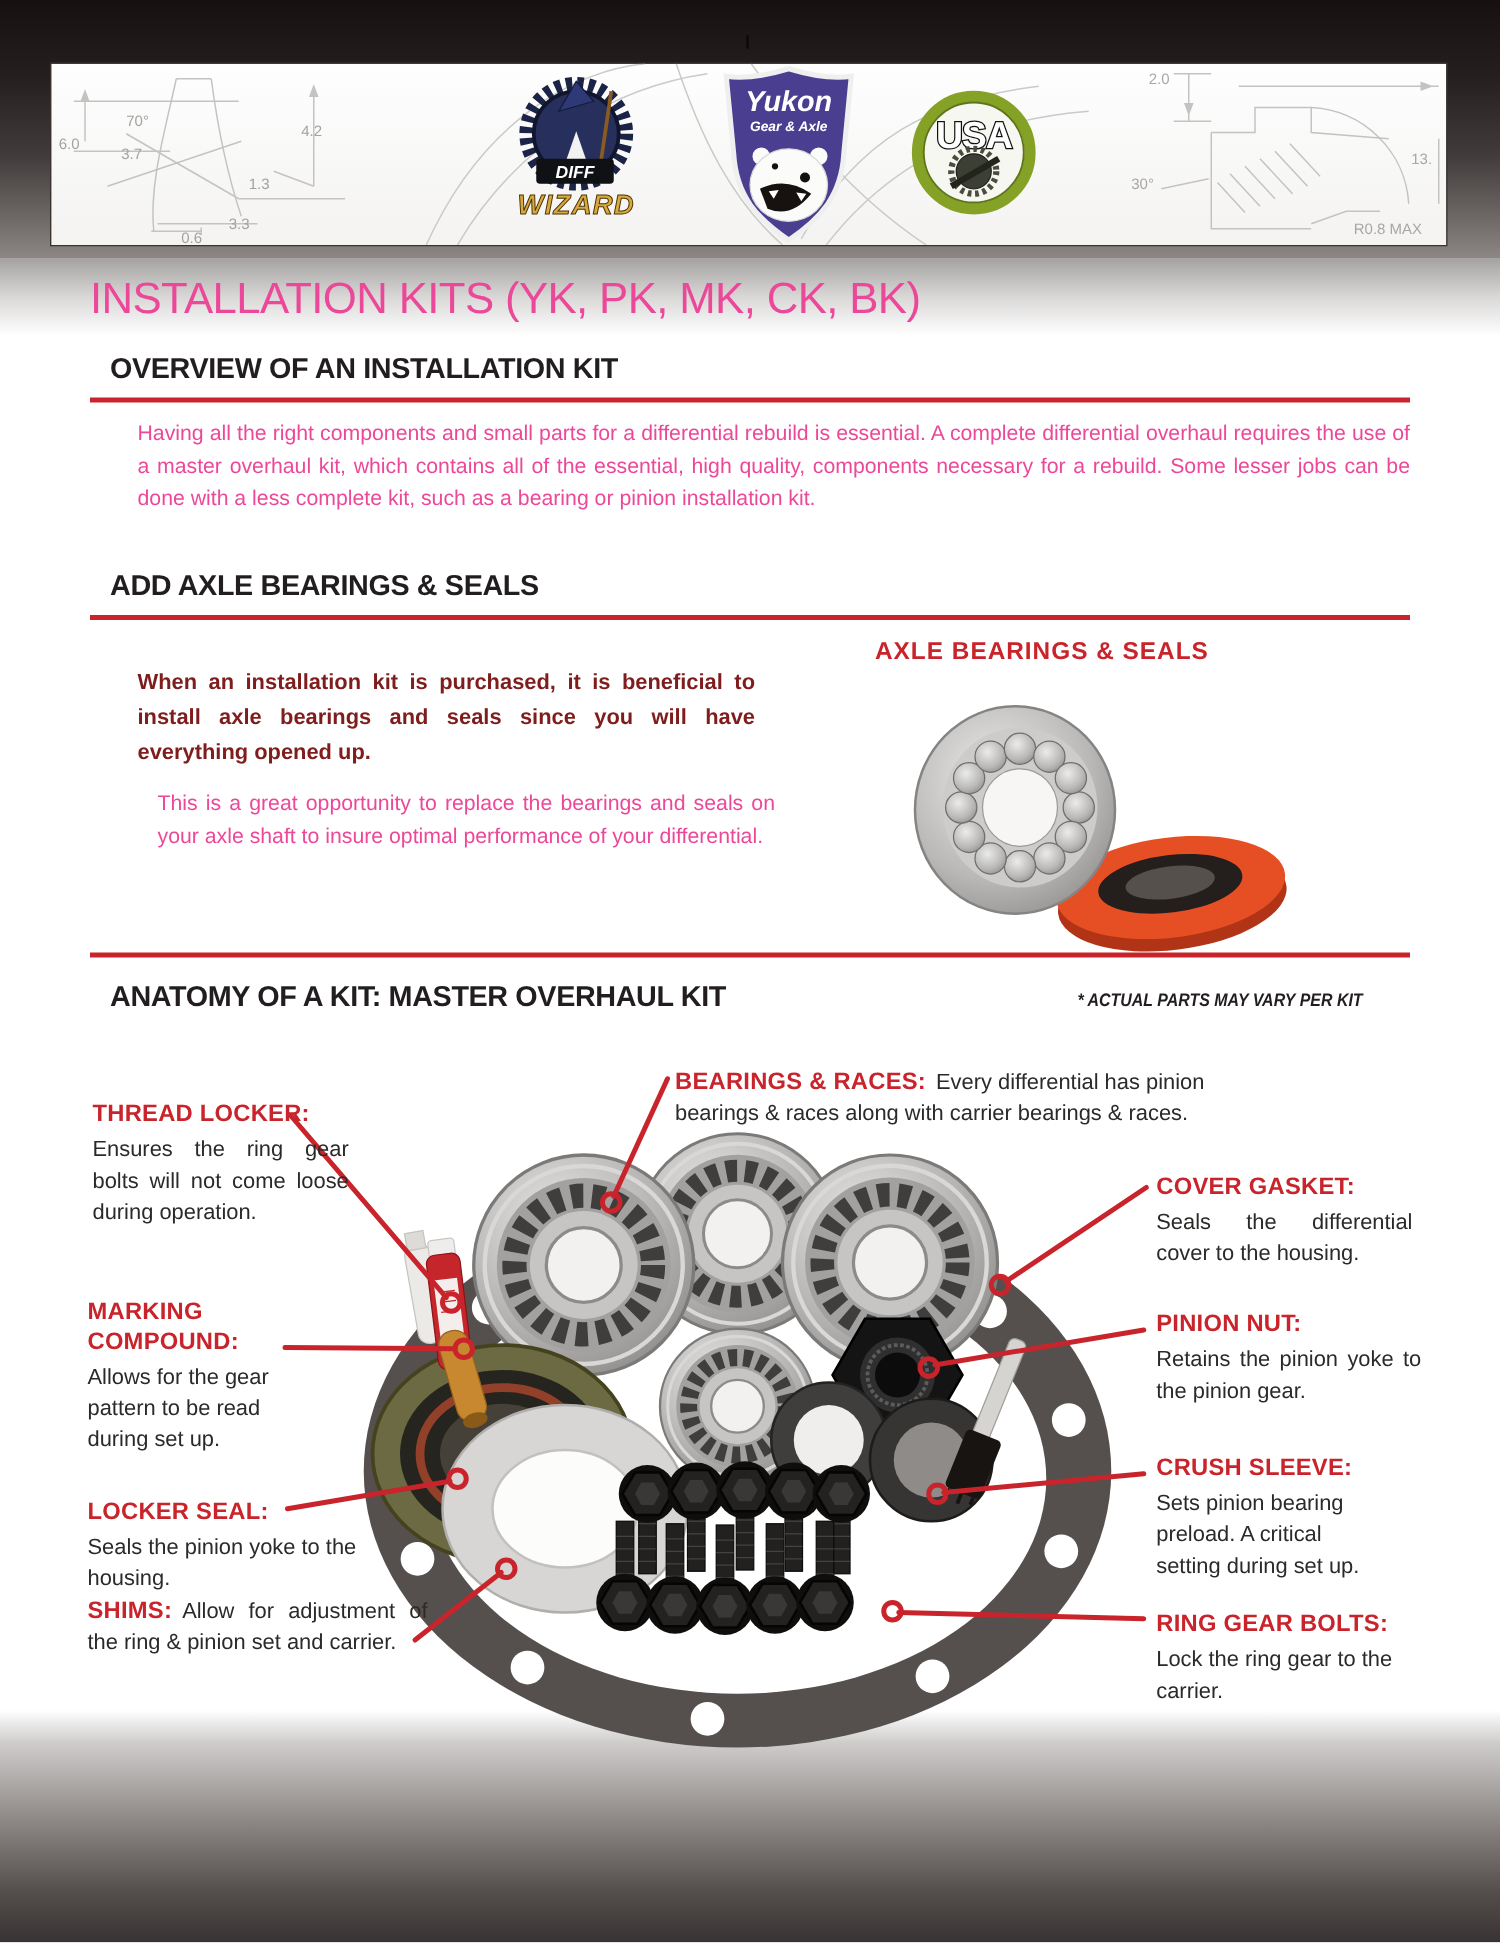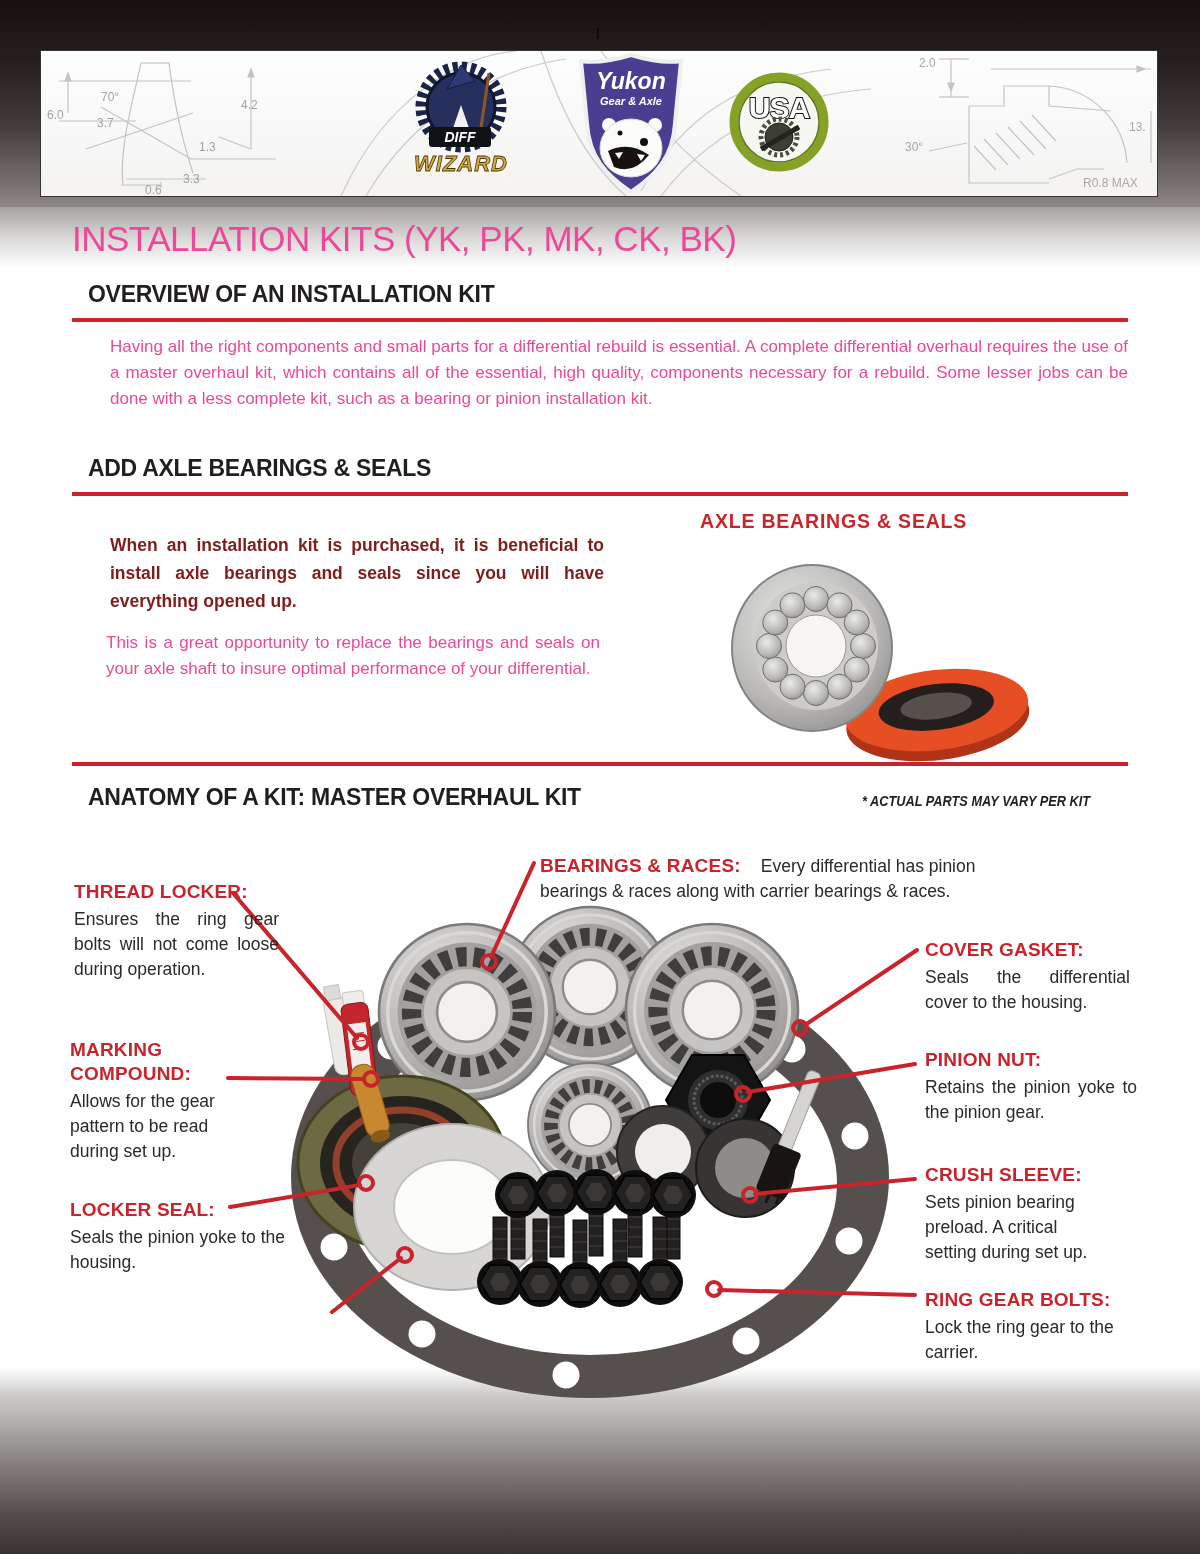--- a/index.html
+++ b/index.html
@@ -27,21 +27,21 @@
   .red-label{position:absolute;color:#c9242b;font-weight:bold;font-size:19.5px;letter-spacing:0.8px;text-align:left;white-space:nowrap}
   .kit-note{position:absolute;font-style:italic;font-weight:bold;font-size:14.5px;color:#221e1f;
     transform:scaleX(.88);transform-origin:left center;white-space:nowrap}
 
   
   .anatomy{position:absolute;left:0;top:845px;width:1200px;height:560px}
   .anatomy > svg{position:absolute;left:0;top:0}
   .callout{position:absolute;color:#2b2a29;font-size:17.5px;line-height:25px}
   .callout .c-label{color:#c9242b;font-weight:bold;font-size:19px;letter-spacing:0.2px}
   .callout.block .c-label{display:block;line-height:24px;margin-bottom:3px}
-  .callout.inline .c-label{margin-right:20px}
+  .callout.inline .c-label{margin-right:8px}
   .justify{text-align:justify}
 
   
   .band-bottom{position:absolute;left:0;top:1368px;width:1200px;height:186px;
     background:linear-gradient(180deg,#ffffff 0%,#cfcdcc 14%,#908b89 46%,#544e4c 78%,#383332 100%)}
 
   .abs-svg{position:absolute}
 </style>
 </head>
 <body>
@@ -154,21 +154,21 @@
   <h1 class="page-title">INSTALLATION KITS (YK, PK, MK, CK, BK)</h1>
 
   <h2 class="sec-head" style="left:88px;top:281px">OVERVIEW OF AN INSTALLATION KIT</h2>
   <div class="rule" style="top:318px"></div>
   <p class="para" style="left:110px;top:334px;width:1018px">Having all the right components and small parts for a differential rebuild is essential. A complete differential overhaul requires the use of a master overhaul kit, which contains all of the essential, high quality, components necessary for a rebuild. Some lesser jobs can be done with a less complete kit, such as a bearing or pinion installation kit.</p>
 
   <h2 class="sec-head" style="left:88px;top:455px">ADD AXLE BEARINGS &amp; SEALS</h2>
   <div class="rule" style="top:492px"></div>
   <div class="red-label" style="left:700px;top:510px;width:290px">AXLE BEARINGS &amp; SEALS</div>
   <p class="para-bold" style="left:110px;top:531px;width:494px">When an installation kit is purchased, it is beneficial to install axle bearings and seals since you will have everything opened up.</p>
-  <p class="para" style="left:106px;top:630px;width:494px">This is a great opportunity to replace the bearings and seals on your axle shaft to insure optimal performance of your differential.</p>
+  <p class="para" style="left:126px;top:630px;width:494px">This is a great opportunity to replace the bearings and seals on your axle shaft to insure optimal performance of your differential.</p>
 
   <svg class="abs-svg" style="left:712px;top:548px" width="360" height="215" viewBox="0 0 360 215">
     <defs>
       <radialGradient id="met1" cx="40%" cy="35%" r="75%">
         <stop offset="0%" stop-color="#ebebea"></stop>
           <stop offset="65%" stop-color="#b9b8b7"></stop>
           <stop offset="100%" stop-color="#8f8e8d"></stop>
       </radialGradient>
     </defs>
     <g transform="rotate(-7 225 165)">
@@ -355,20 +355,23 @@
       <span class="c-text">Ensures the ring gear bolts will not come loose during operation.</span>
     </div>
     <div class="callout block" style="left:70px;top:193px;width:160px">
       <span class="c-label">MARKING COMPOUND:</span>
       <span class="c-text">Allows for the gear pattern to be read during set up.</span>
     </div>
     <div class="callout block" style="left:70px;top:353px;width:215px">
       <span class="c-label">LOCKER SEAL:</span>
       <span class="c-text">Seals the pinion yoke to the housing.</span>
     </div>
+    <div class="callout inline justify" style="left:70px;top:431px;width:272px">
+      <span class="c-label">SHIMS:</span><span class="c-text">Allow for adjustment of the ring &amp; pinion set and carrier.</span>
+    </div>
     <div class="callout inline" style="left:540px;top:8px;width:470px">
       <span class="c-label">BEARINGS &amp; RACES:</span><span class="c-text">Every differential has pinion bearings &amp; races along with carrier bearings &amp; races.</span>
     </div>
     <div class="callout block justify" style="left:925px;top:93px;width:205px">
       <span class="c-label">COVER GASKET:</span>
       <span class="c-text">Seals the differential cover to the housing.</span>
     </div>
     <div class="callout block justify" style="left:925px;top:203px;width:212px">
       <span class="c-label">PINION NUT:</span>
       <span class="c-text">Retains the pinion yoke to the pinion gear.</span>

